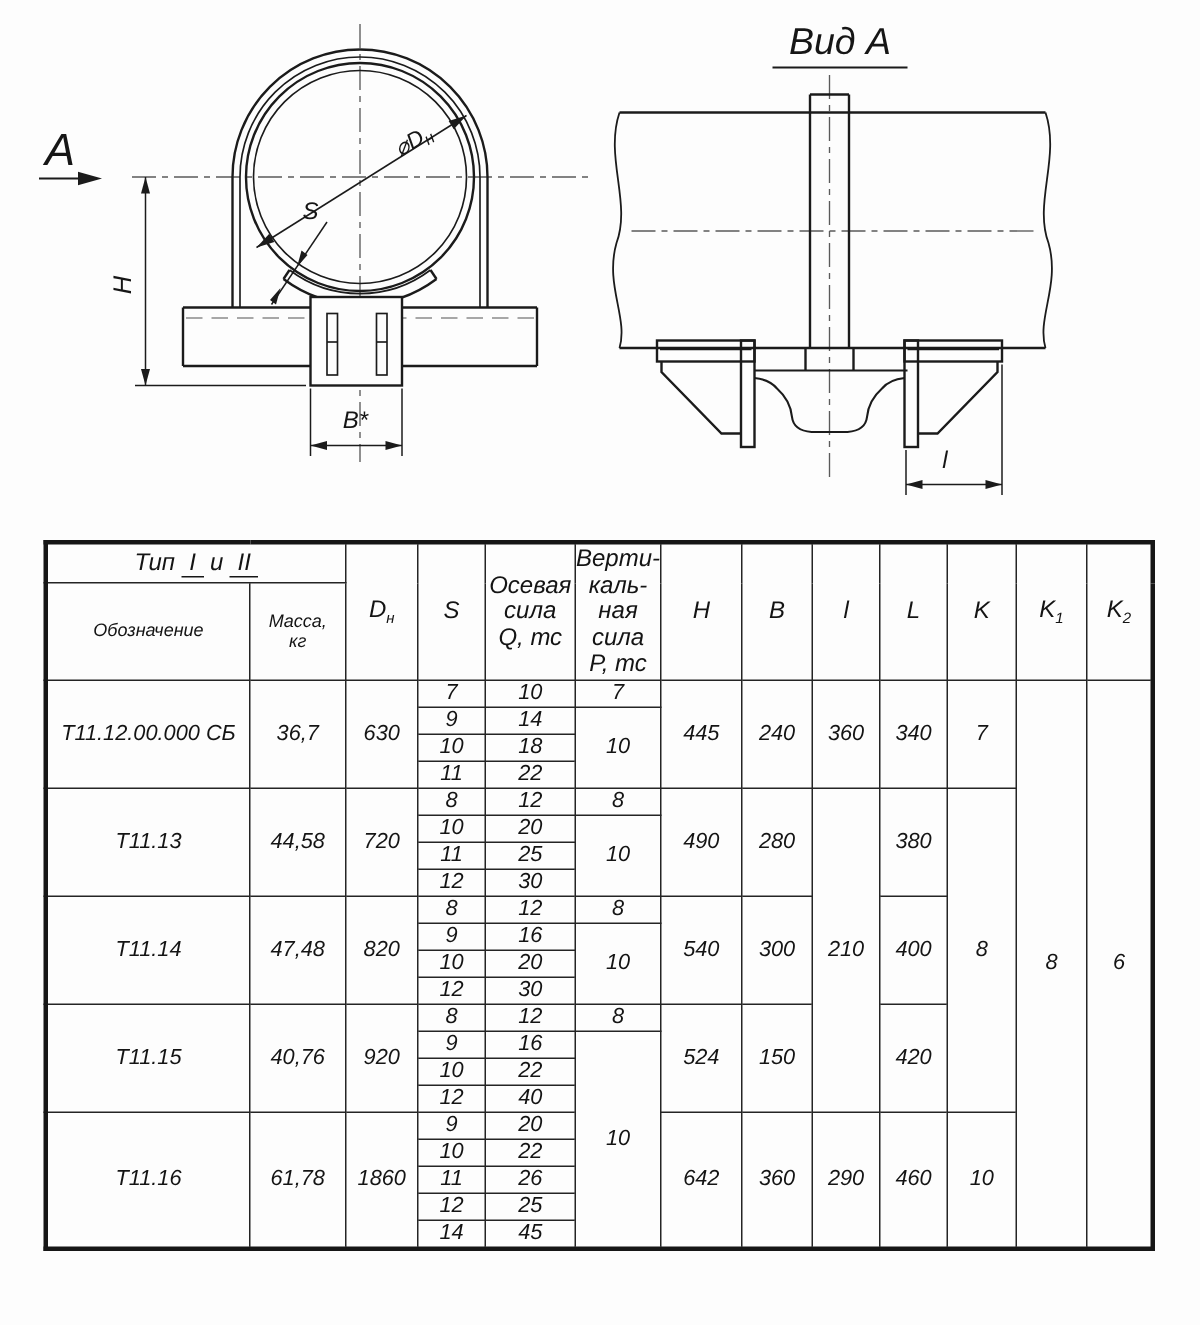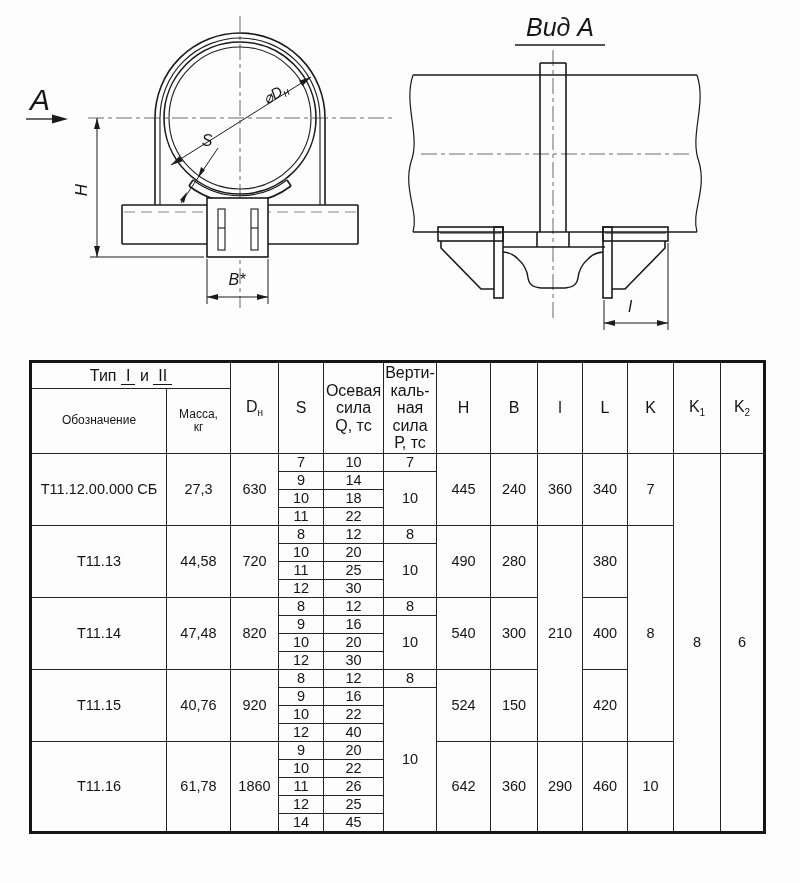--- a/index.html
+++ b/index.html
@@ -2,21 +2,21 @@
 <html><head>
 <meta charset="utf-8">
 <style>
   html,body{margin:0;padding:0;background:#fdfdfd;}
   .page{position:relative;width:800px;height:883px;background:#fdfdfd;overflow:hidden;
         font-family:"Liberation Sans",sans-serif;color:#151515;}
   .drawing{display:block;}
   svg text{font-family:"Liberation Sans",sans-serif;font-style:italic;fill:#161616;}
   
   table.dims{border-collapse:collapse;table-layout:fixed;margin:6px 0 0 29px;
-             border:3px solid #161616;}
+             border:3px solid #161616;font-style:italic;}
   table.dims td{border:1.5px solid #242424;text-align:center;vertical-align:middle;
                 padding:0;font-size:15px;line-height:1.1;color:#141414;
                 overflow:hidden;}
   td.des{text-align:left;padding-left:7px;font-size:15px;}
   tr.h1 td{height:25px;font-size:16px;}
   tr.h2 td{height:64px;font-size:12px;}
   td.pre{white-space:pre-line;}
   td.small{font-size:12.5px;line-height:1.08;}
   td.q{font-size:13.5px;line-height:1.12;}
   tr.sub td{height:17px;font-size:14.5px;}
@@ -209,21 +209,21 @@
         <td rowspan="2" class="big"><span>K</span><sub class="hsub">2</sub></td>
       </tr>
       <tr class="h2">
         <td>Обозначение</td>
         <td class="pre">Масса,
 кг</td>
       </tr>
 
       <tr class="sub">
         <td rowspan="4" class="des">Т11.12.00.000 СБ</td>
-        <td rowspan="4">27,3</td>
+        <td rowspan="4">36,7</td>
         <td rowspan="4">630</td>
         <td>7</td>
         <td>10</td>
         <td>7</td>
         <td rowspan="4">445</td>
         <td rowspan="4">240</td>
         <td rowspan="4">360</td>
         <td rowspan="4">340</td>
         <td rowspan="4">7</td>
         <td rowspan="21">8</td>

